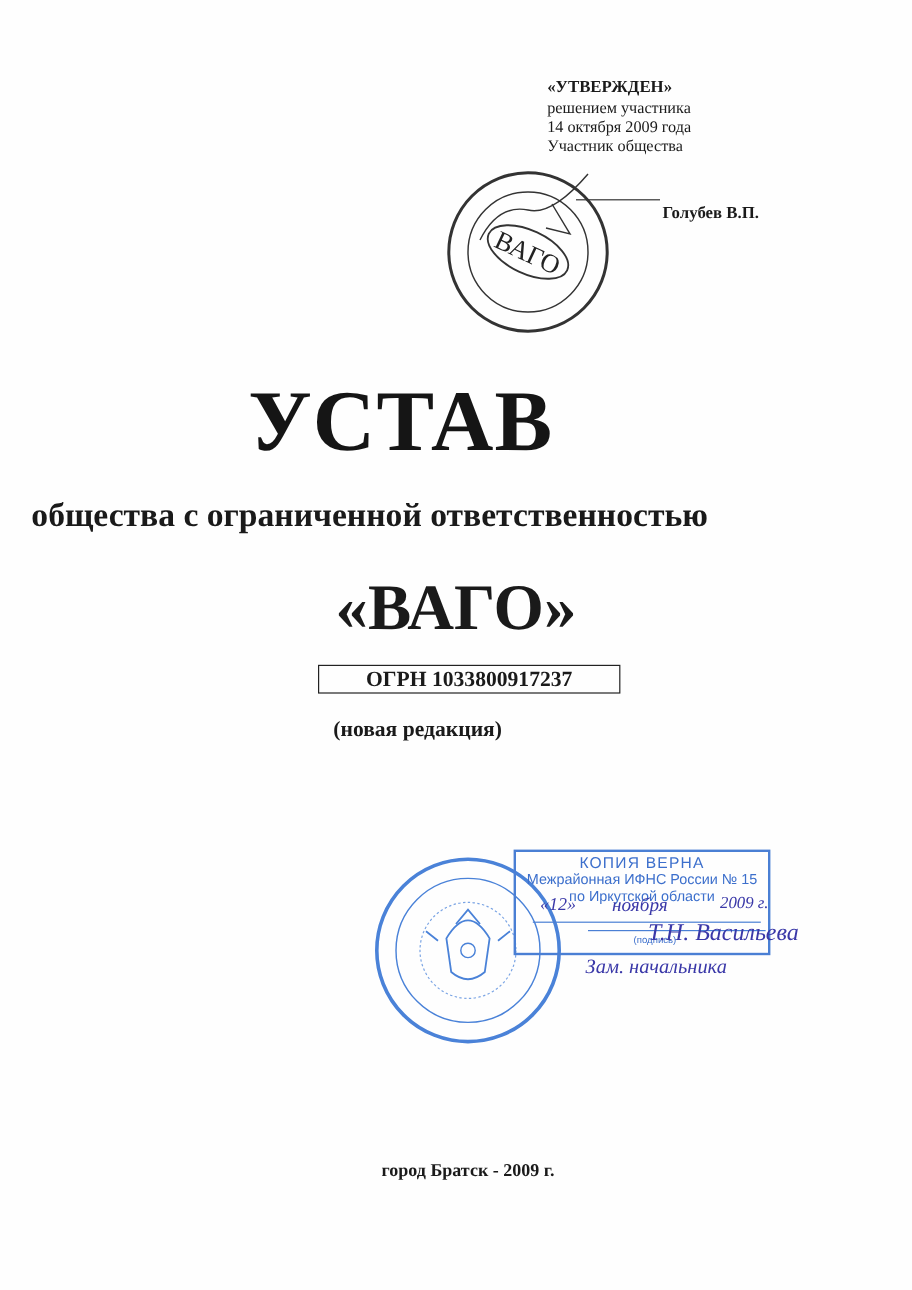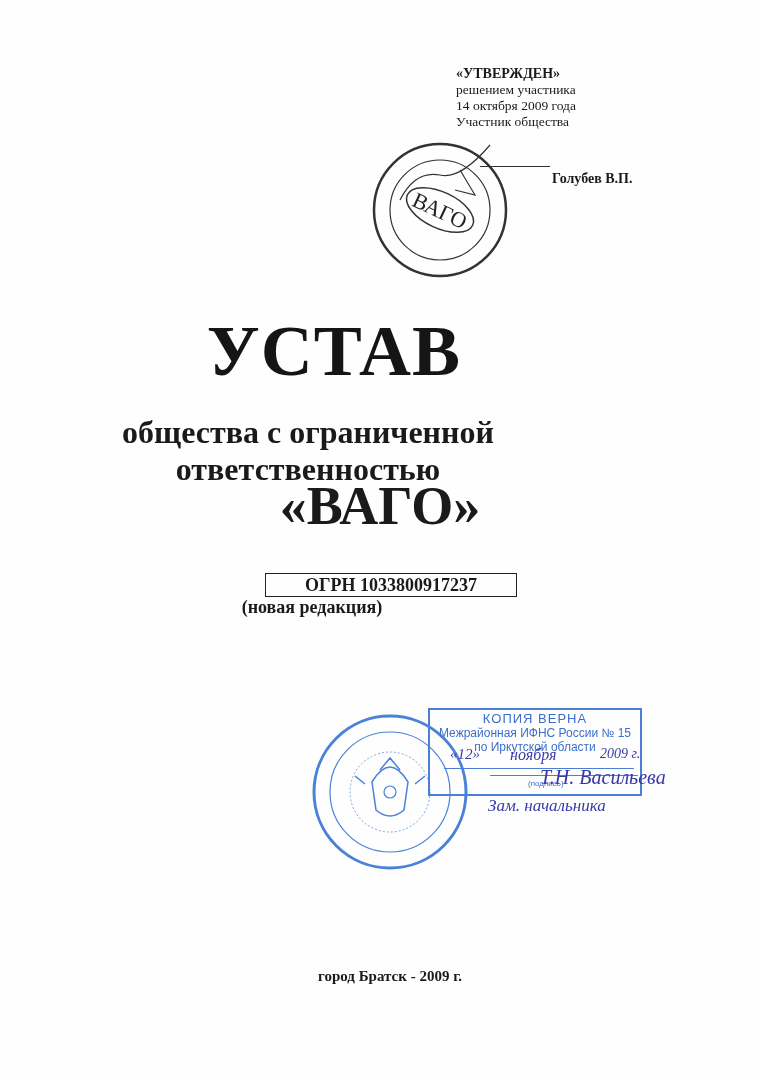--- a/index.html
+++ b/index.html
@@ -7,24 +7,24 @@
       width: 760px; height: 1075px; background: #fefefe; position: relative; overflow: hidden;
       font-family: "Liberation Serif", serif; color: #1a1a1a;
     }
     .abs { position: absolute; }
     .approved { left: 456px; top: 66px; font-size: 13.5px; line-height: 16px; }
     .approved .title { font-weight: bold; font-size: 14px; }
     .signer { left: 552px; top: 151px; font-size: 14px; font-weight: bold; margin-top: 20px; }
     .sig-line { left: 480px; top: 166px; width: 70px; border-bottom: 1px solid #333; }
     .stamp-vago { left: 370px; top: 140px; width: 140px; height: 140px; }
     .title-main { left: 0; width: 668px; top: 310px; text-align: center; font-size: 72px; font-weight: bold; letter-spacing: 1px; color: #151515; }
-    .subtitle { left: 0; width: 616px; top: 414px; text-align: center; font-size: 32px; font-weight: bold; }
+    .subtitle { left: 0; width: 616px; top: 414px; text-align: center; font-size: 28px; font-weight: bold; }
     .company { left: 0; width: 760px; top: 475px; text-align: center; font-size: 54px; font-weight: bold; }
-    .ogrn { left: 265px; top: 554px; width: 250px; height: 22px; border: 1px solid #222; text-align: center; font-size: 18px; font-weight: bold; line-height: 22px; margin-top: 19px; }
-    .edition { left: 0; width: 624px; top: 597px; text-align: center; font-size: 18px; font-weight: bold; }
+    .ogrn { left: 265px; top: 554px; width: 250px; height: 22px; border: 1px solid #222; text-align: center; font-size: 18px; font-weight: bold; line-height: 22px; }
+    .edition { left: 0; width: 624px; top: 597px; text-align: center; font-size: 18px; font-weight: bold; padding-left: 36px; }
     .city { left: 0; width: 760px; top: 968px; padding-left: 20px; box-sizing: border-box; text-align: center; font-size: 15px; font-weight: bold; }
     .stamp-ifns { left: 310px; top: 712px; width: 160px; height: 160px; }
     .copy-box { left: 428px; top: 708px; width: 210px; height: 84px; border: 2px solid #4a7fd4; color: #3c6fcc; font-family: "Liberation Sans", sans-serif; font-size: 12px; line-height: 14px; }
     .copy-box .cb-title { text-align: center; font-size: 13px; letter-spacing: 1px; margin-top: 2px; }
     .copy-box .cb-line { text-align: center; }
     .copy-box .cb-date { position: absolute; left: 14px; top: 44px; width: 190px; border-bottom: 1px solid #4a7fd4; height: 14px; }
     .copy-box .cb-sig { position: absolute; left: 60px; top: 64px; width: 148px; border-bottom: 1px solid #4a7fd4; height: 1px; }
     .copy-box .cb-podp { position: absolute; left: 98px; top: 67px; font-size: 8px; }
     .hand { color: #3a38a8; font-family: "Liberation Serif", serif; font-style: italic; }
     .h-month { left: 510px; top: 746px; font-size: 16px; }

